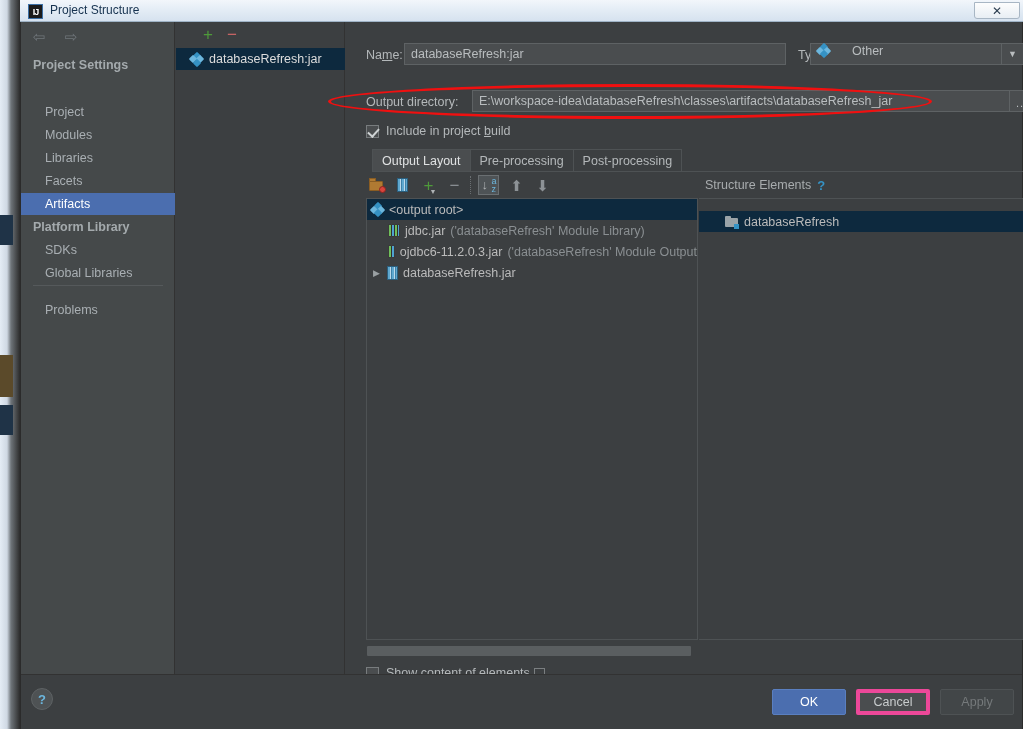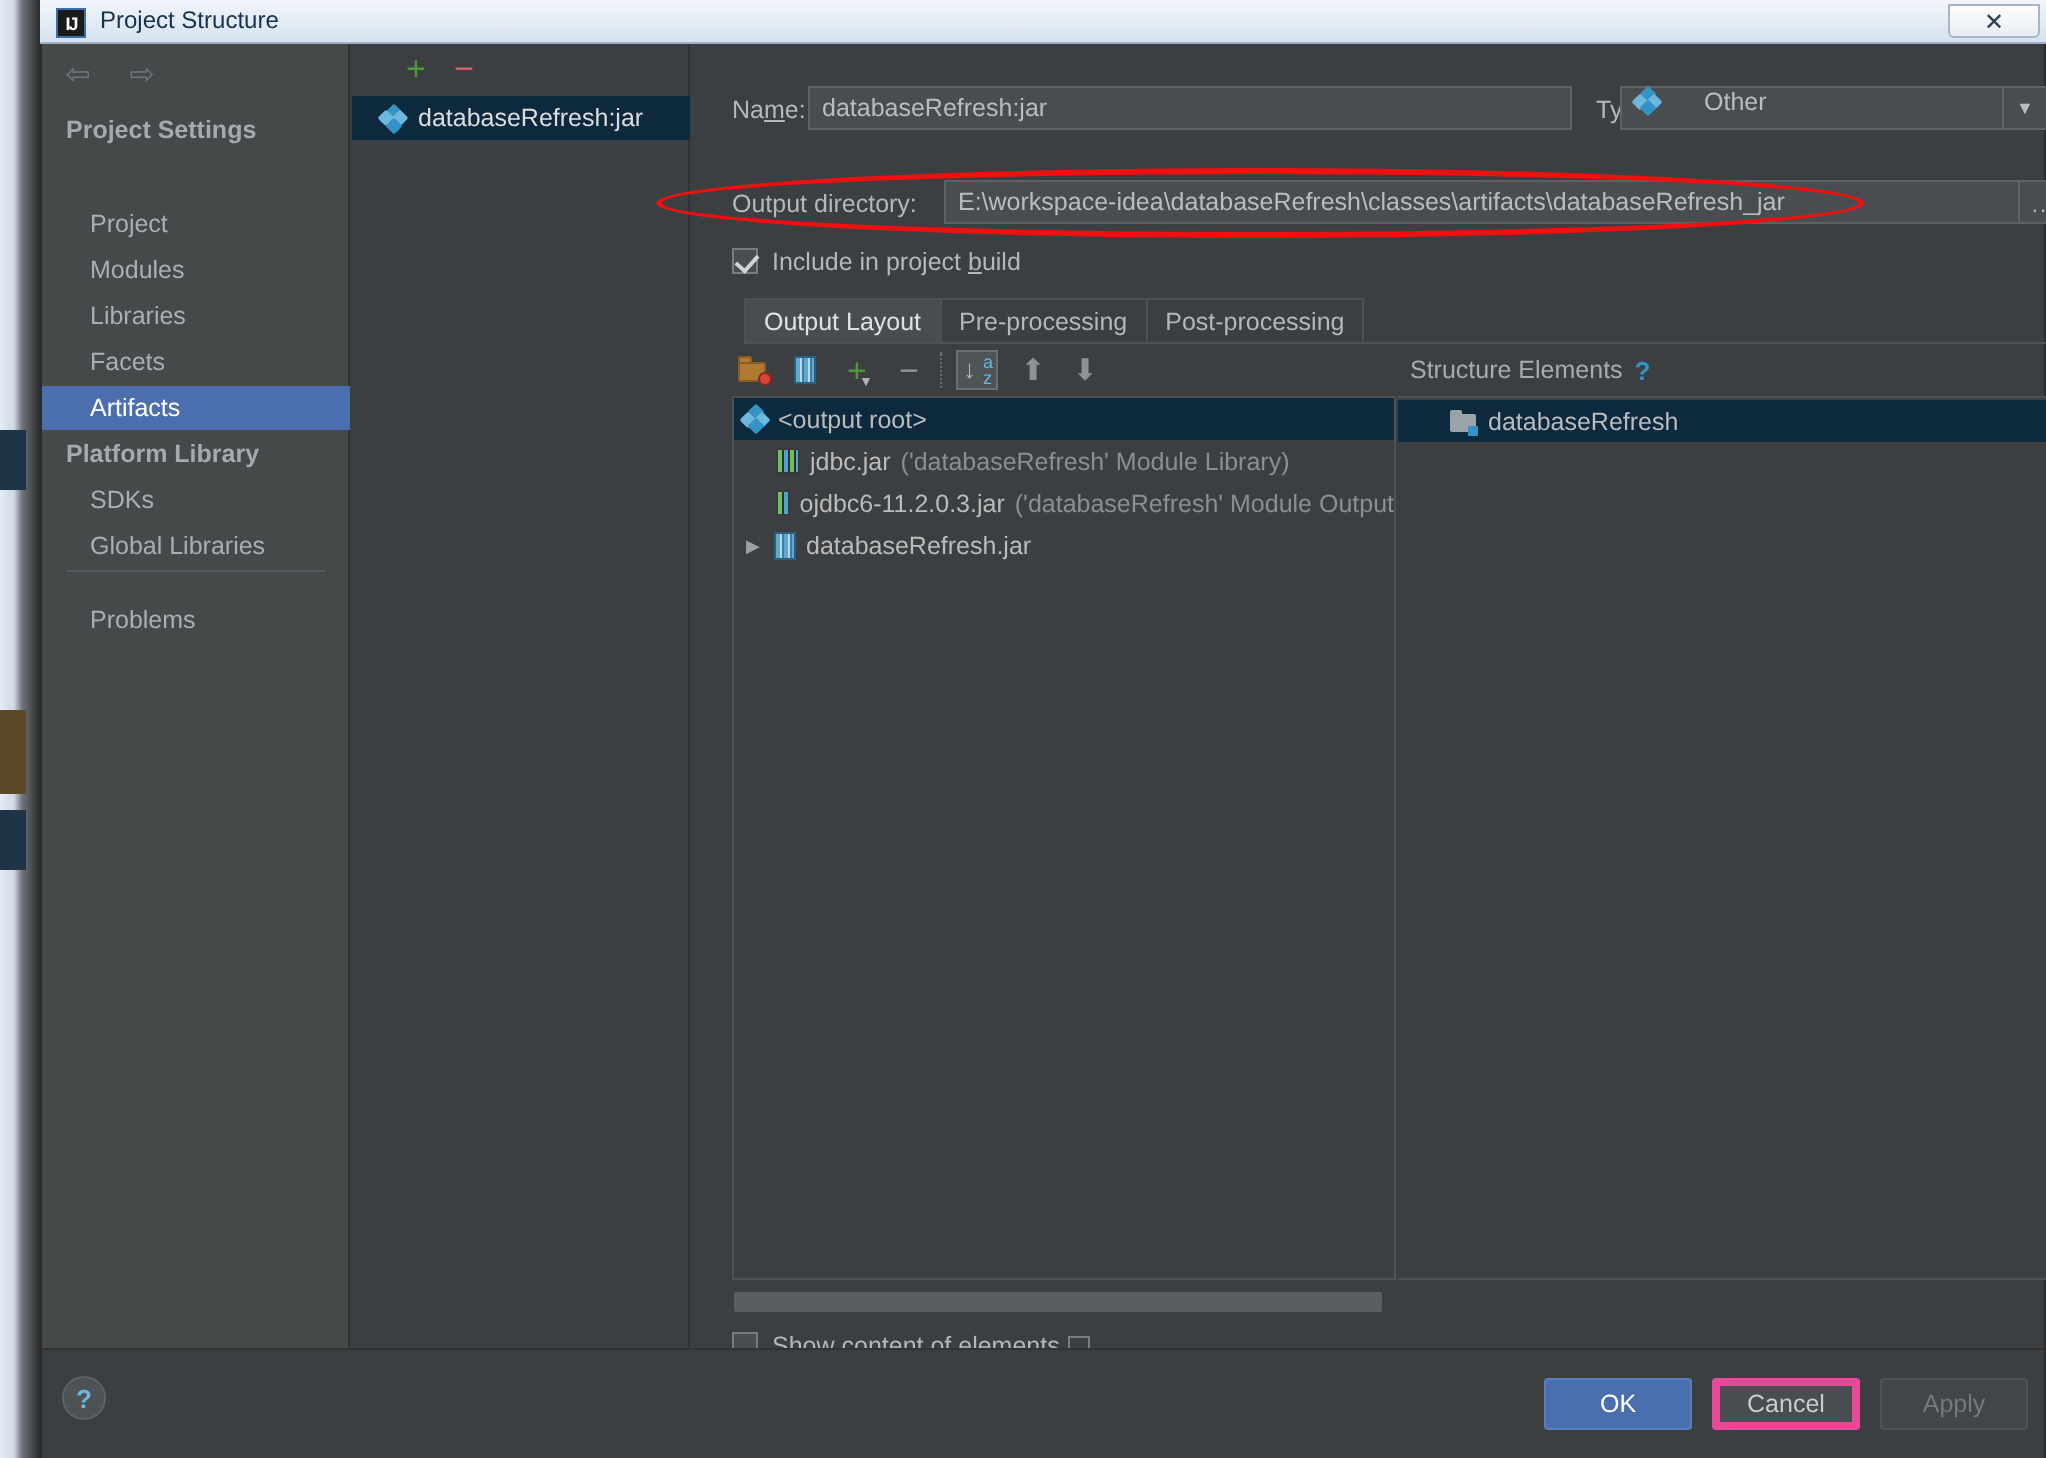--- a/index.html
+++ b/index.html
@@ -153,21 +153,21 @@
   }
   .browse-btn {
     position: absolute; width: 26px; height: 22px;
     background: #4a4d4f; border: 1px solid #5e6264;
     color: #b9bdbf; font-size: 11px; cursor: pointer;
     display: flex; align-items: flex-end; justify-content: center;
     padding-bottom: 2px; letter-spacing: 1px;
   }
 
   
-  .cbrow { position: absolute; display: flex; align-items: flex-start; gap: 7px;
+  .cbrow { position: absolute; display: flex; align-items: flex-end; gap: 7px;
            color: #b4b8ba; font-size: 12.5px; cursor: pointer; }
   .cbox { width: 13px; height: 13px; background: #4a4d4f;
           border: 1px solid #787c7e; position: relative; flex: 0 0 13px; }
   .cbox.checked::after {
     content: ""; position: absolute; left: 3px; top: 0px;
     width: 5px; height: 9px; border: solid #cfd3d4;
     border-width: 0 2px 2px 0; transform: rotate(42deg);
   }
 
   
@@ -483,21 +483,21 @@
           <span class="dim"> ('databaseRefresh' Module Output</span>
         </div>
         <div class="tree-row" style="top:63px; padding-left:4px">
           <span class="tri">▶</span>
           <span class="ico-jar"></span>
           <span>databaseRefresh.jar</span>
         </div>
       </div>
 
       <div id="tree-right">
-        <div class="tree-row selected" style="top:1px; padding-left:26px">
+        <div class="tree-row selected" style="top:12px; padding-left:26px">
           <span class="ico-module">
               <i class="mt"></i>
               <i class="mb"></i>
               <i class="mc"></i>
             </span>
           <span>databaseRefresh</span>
         </div>
       </div>
 
       <div id="hscroll">

